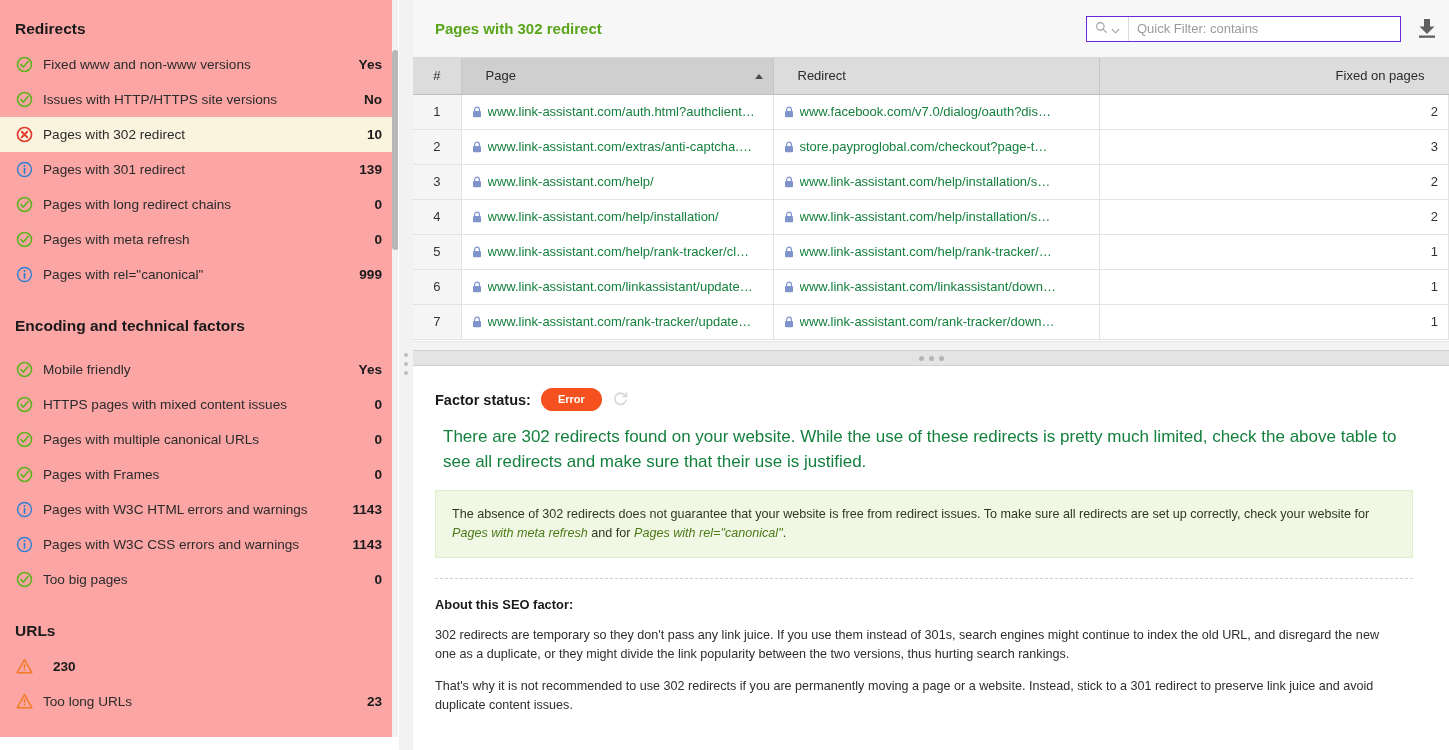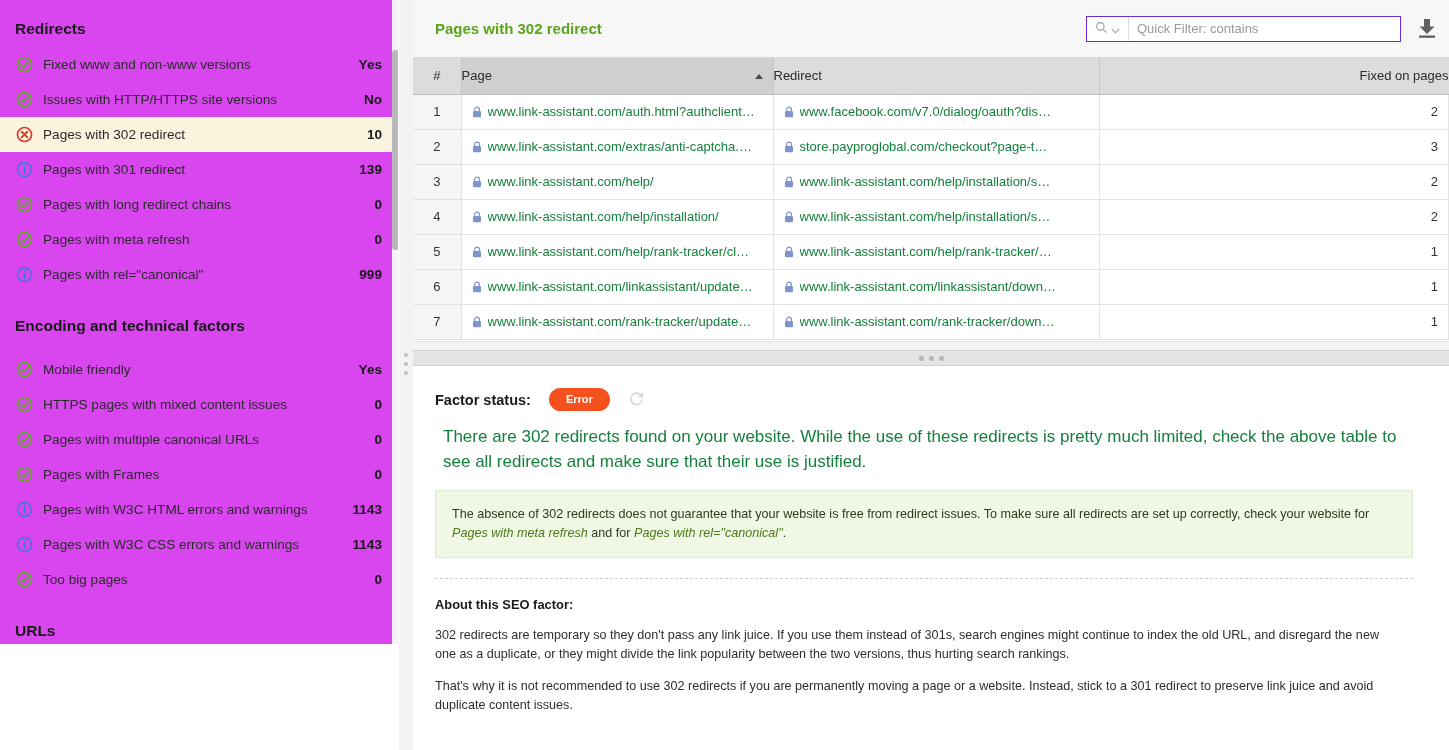--- a/index.html
+++ b/index.html
@@ -15,22 +15,22 @@
     position: relative;
     width: 1449px; height: 750px;
     display: flex;
     background: #ffffff;
   }
 
   
   #sidebar {
     position: relative;
     width: 398px;
-    height: 644px;
-    background: #d946ef;
+    height: 737px;
+    background: #fca5a5;
     overflow: hidden;
     flex: 0 0 398px;
   }
   .sb-inner { padding: 0; }
   .sb-section-title {
     font-size: 15.5px;
     font-weight: bold;
     color: #1a1a1a;
     padding: 0 0 0 15px;
     margin: 0;
@@ -176,21 +176,21 @@
     font-size: 13px;
   }
   table.grid thead th {
     background: #dcdcdc;
     border-right: 1px solid #c6c6c6;
     border-bottom: 1px solid #bdbdbd;
     font-weight: normal;
     font-size: 13px;
     color: #2b2b2b;
     height: 36px;
-    padding: 0 0;
+    padding: 0 24px;
     text-align: left;
     position: relative;
     cursor: pointer;
     white-space: nowrap;
   }
   table.grid thead th.col-num { width: 48px; text-align: center; padding:0; background:#dcdcdc;}
   table.grid thead th.col-page { width: 312px; background: #cfcfcf; }
   table.grid thead th.col-redirect { width: 326px; }
   table.grid thead th.col-found { text-align: right; border-right: none; }
   .sort-caret {
@@ -264,21 +264,21 @@
     display: block;
   }
 
   
   #detail {
     flex: 1 1 auto;
     overflow: hidden;
     padding: 22px 22px 0 22px;
     background: #ffffff;
   }
-  .status-row { display: flex; align-items: center; gap: 18px; margin-bottom: 14px; }
+  .status-row { display: flex; align-items: center; gap: 10px; margin-bottom: 14px; }
   .status-label { font-size: 14.5px; font-weight: bold; color: #1a1a1a; }
   .status-badge {
     background: #f4511e;
     color: #fff;
     font-size: 11px;
     font-weight: bold;
     border-radius: 15px;
     padding: 6px 17px;
     line-height: 1;
     cursor: pointer;

